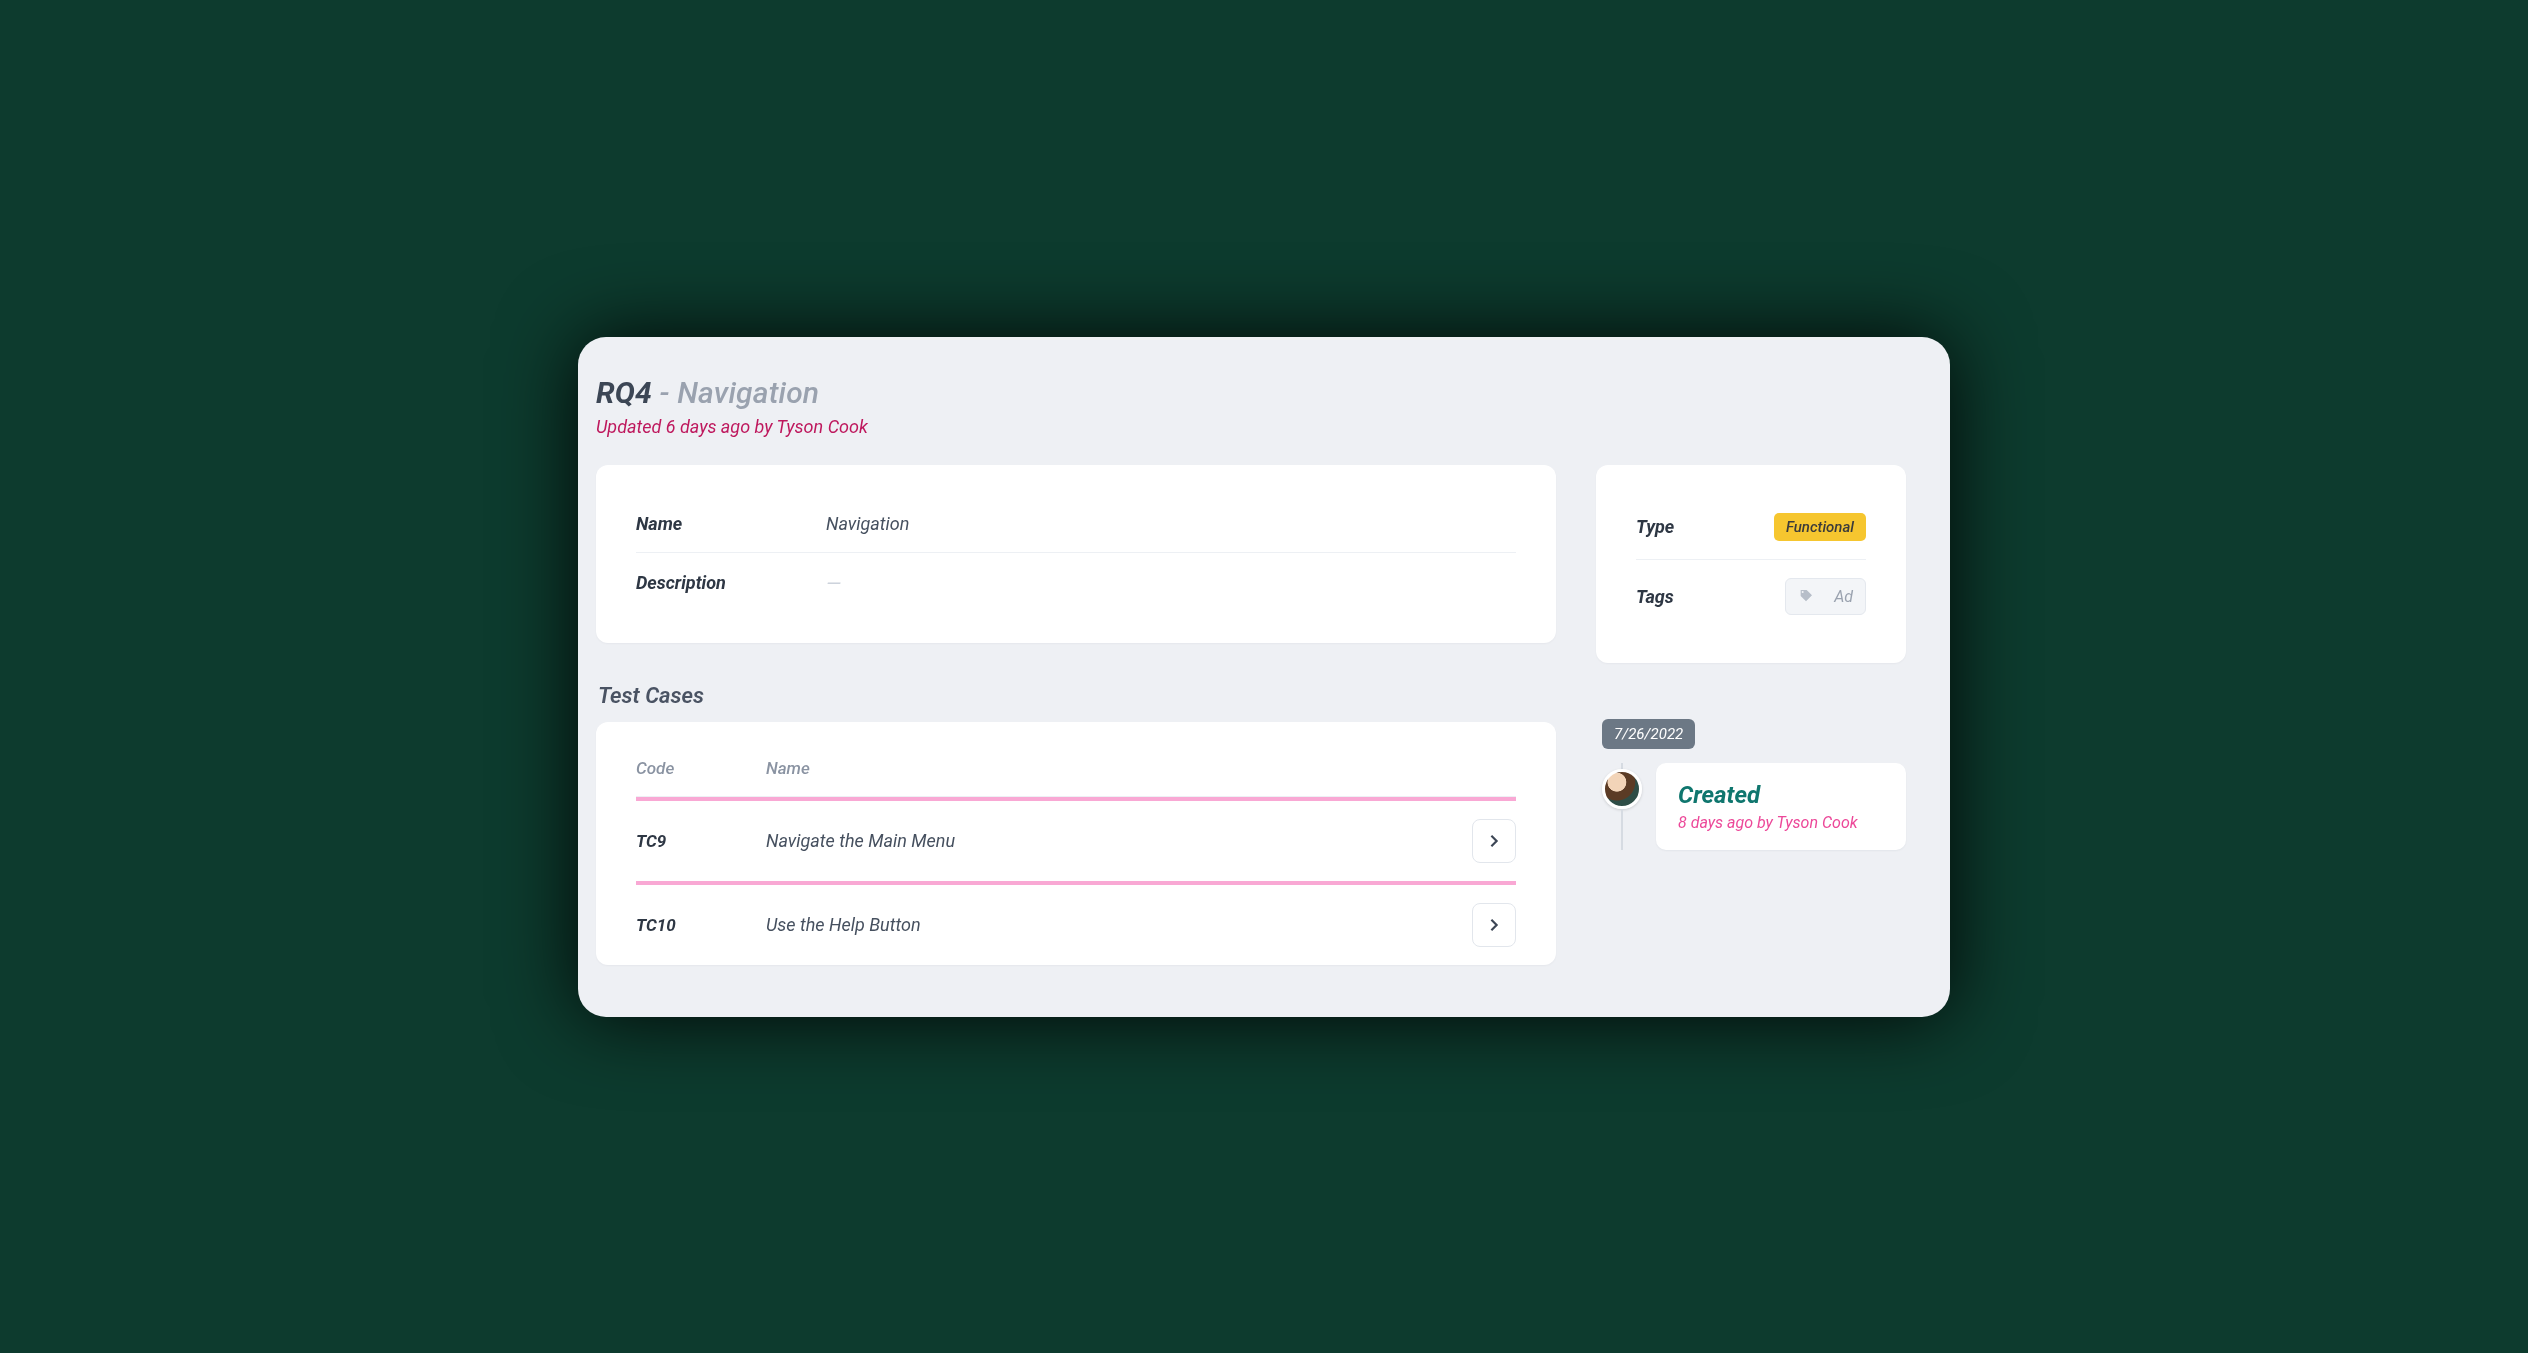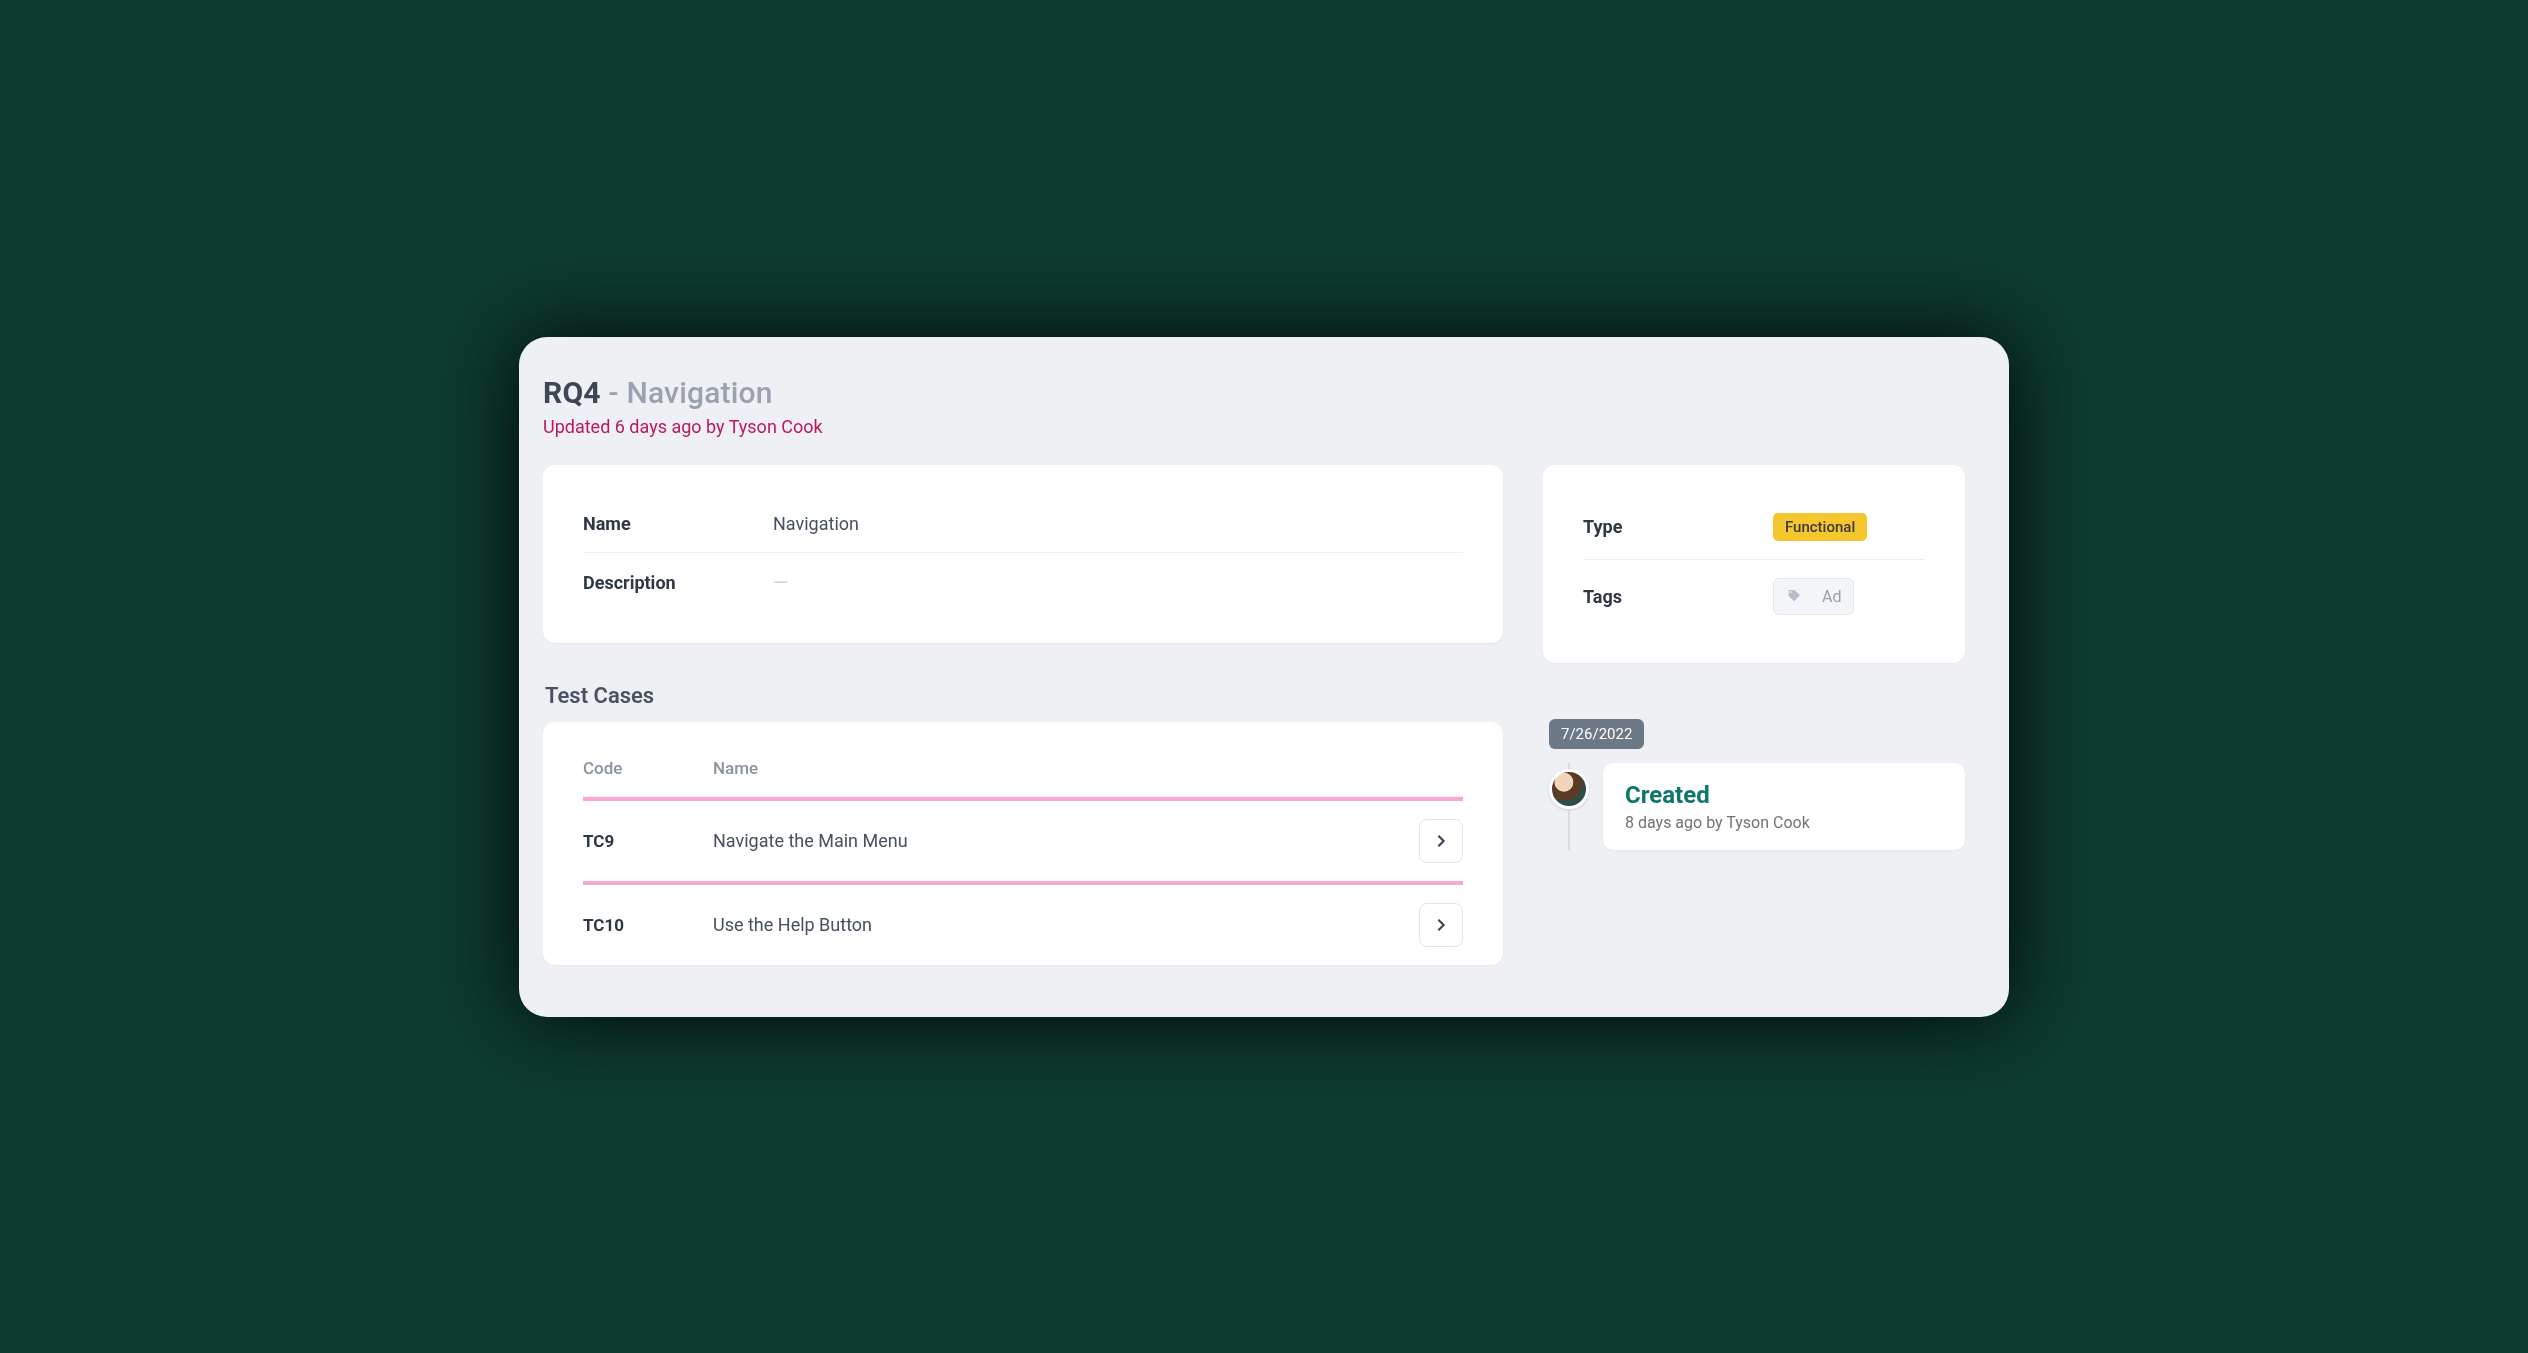--- a/index.html
+++ b/index.html
@@ -9,27 +9,28 @@
     background: #0d3b2e;
     display: flex;
     align-items: center;
     justify-content: center;
     padding: 60px;
   }
   .frame-shadow {
     filter: drop-shadow(0 0 40px rgba(0,0,0,.9));
   }
   .window {
-    width: 1490px;
+    width: 1372px;
     height: 680px;
     background: #eef0f4;
     border-radius: 28px;
     overflow: hidden;
     position: relative;
-    padding: 38px 44px 0 24px;
+    padding: 38px 44px 0 18px;
+    font-style: italic;
   }
   .page-title { font-size: 30px; font-weight: 500; color: #9aa2af; letter-spacing: .2px; }
   .page-title strong { font-weight: 700; color: #3c4655; }
   .page-subtitle { font-size: 18px; color: #be185d; margin-top: 6px; }
 
   .cols { display: flex; gap: 40px; margin-top: 28px; }
   .col-main { flex: 0 0 960px; }
   .col-side { flex: 1 1 auto; min-width: 0; }
 
   .card {
@@ -93,21 +94,21 @@
   .avatar {
     width: 40px; height: 40px; border-radius: 50%; border: 3px solid #fff;
     box-shadow: 0 1px 3px rgba(0,0,0,.15);
     background: radial-gradient(circle at 35% 30%, #f2d4b8 0 28%, #5b3b25 30% 55%, #2e4d46 58% 100%);
   }
   .tl-card {
     background:#fff; border-radius:10px; padding:18px 22px; flex:1;
     box-shadow: 0 1px 2px rgba(20,30,50,.05);
   }
   .tl-card h4 { font-size: 24px; font-weight:700; color:#0f766e; margin-bottom:4px; }
-  .tl-card p { font-size: 16px; color:#737373; }
+  .tl-card p { font-size: 16px; color:#ec4899; }
 </style>
 </head>
 <body>
 
 <div class="frame-shadow">
 <div class="window">
 
   <h1 class="page-title">
     <strong><span>RQ4</span></strong>
     - <span>Navigation</span>

